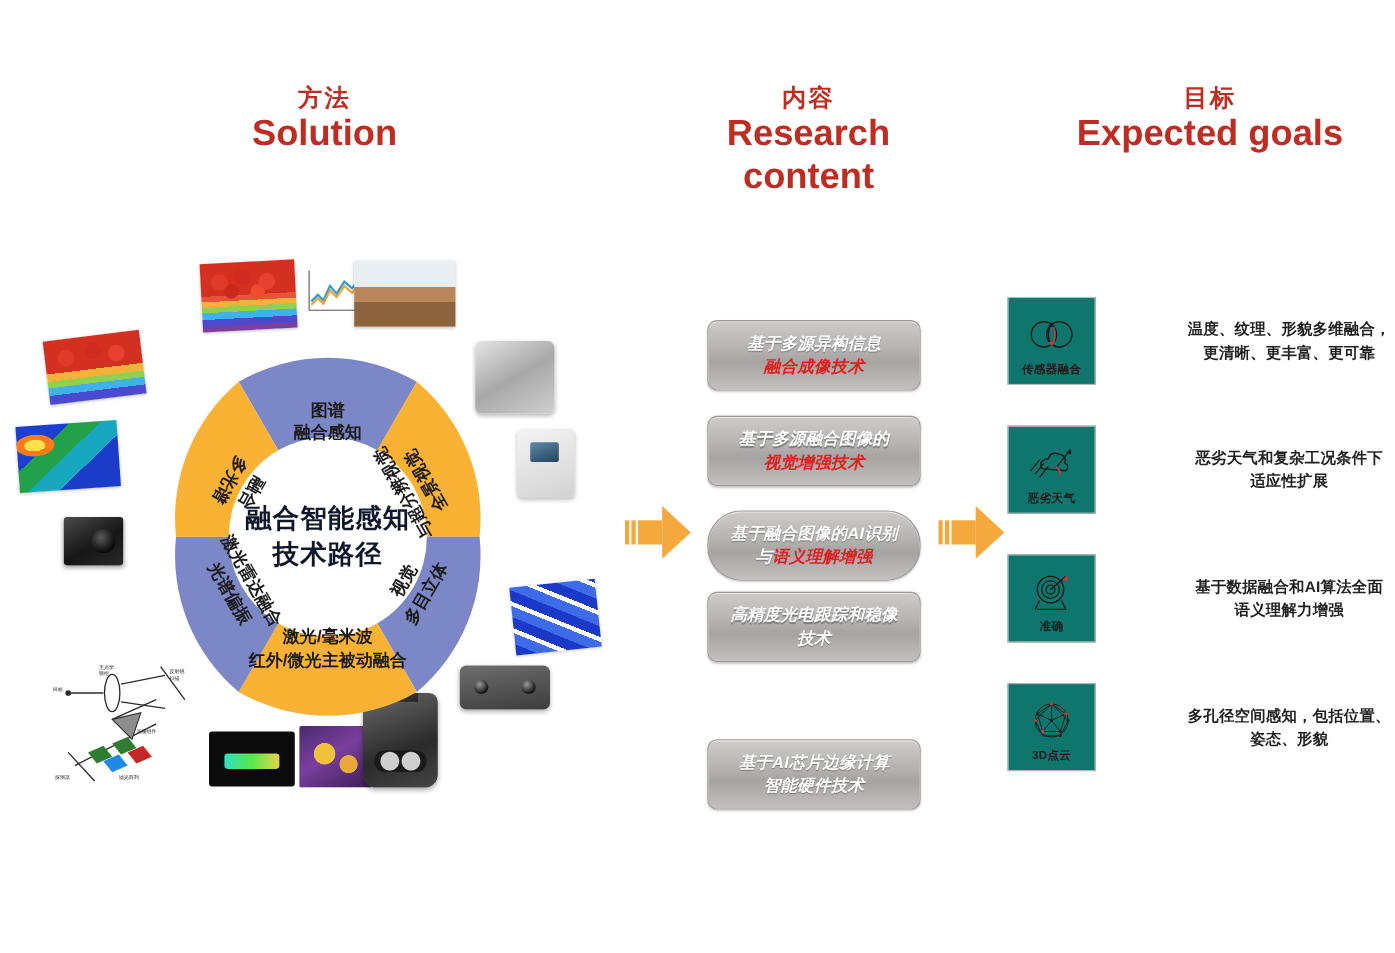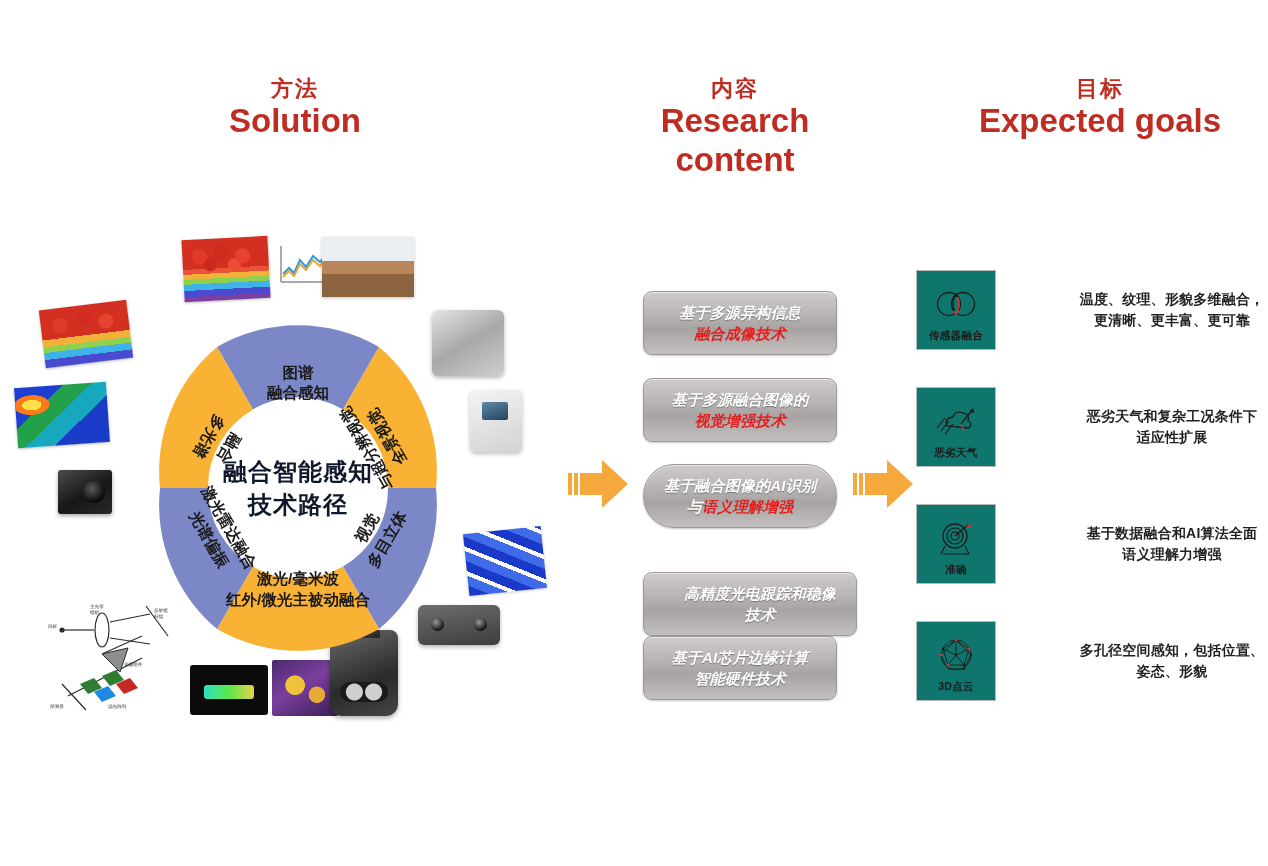--- a/index.html
+++ b/index.html
@@ -331,27 +331,27 @@
       <span>基于多源融合图像的</span><br>
       <span class="hl">视觉增强技术</span>
     </div>
   </div>
   <div class="pill" style="top:464px;height:62px;border-radius:31px;">
     <div class="l">
       <span>基于融合图像的AI识别</span><br>
       <span>与</span><span class="hl">语义理解增强</span>
     </div>
   </div>
-  <div class="pill" style="top:572px;height:62px;padding-left:20px;">
+  <div class="pill" style="top:538px;height:62px;">
     <div class="l">
       <span>高精度光电跟踪和稳像</span><br>
       <span>技术</span>
     </div>
   </div>
-  <div class="pill" style="top:636px;height:62px;">
+  <div class="pill" style="top:672px;height:62px;">
     <div class="l">
       <span>基于AI芯片边缘计算</span><br>
       <span>智能硬件技术</span>
     </div>
   </div>
 
   <div class="arrow" style="left:853px;top:455px;">
     <svg width="62" height="58" viewBox="0 0 62 58">
       <g fill="#f5a83c">
         <rect x="0" y="18" width="4" height="22"></rect>

